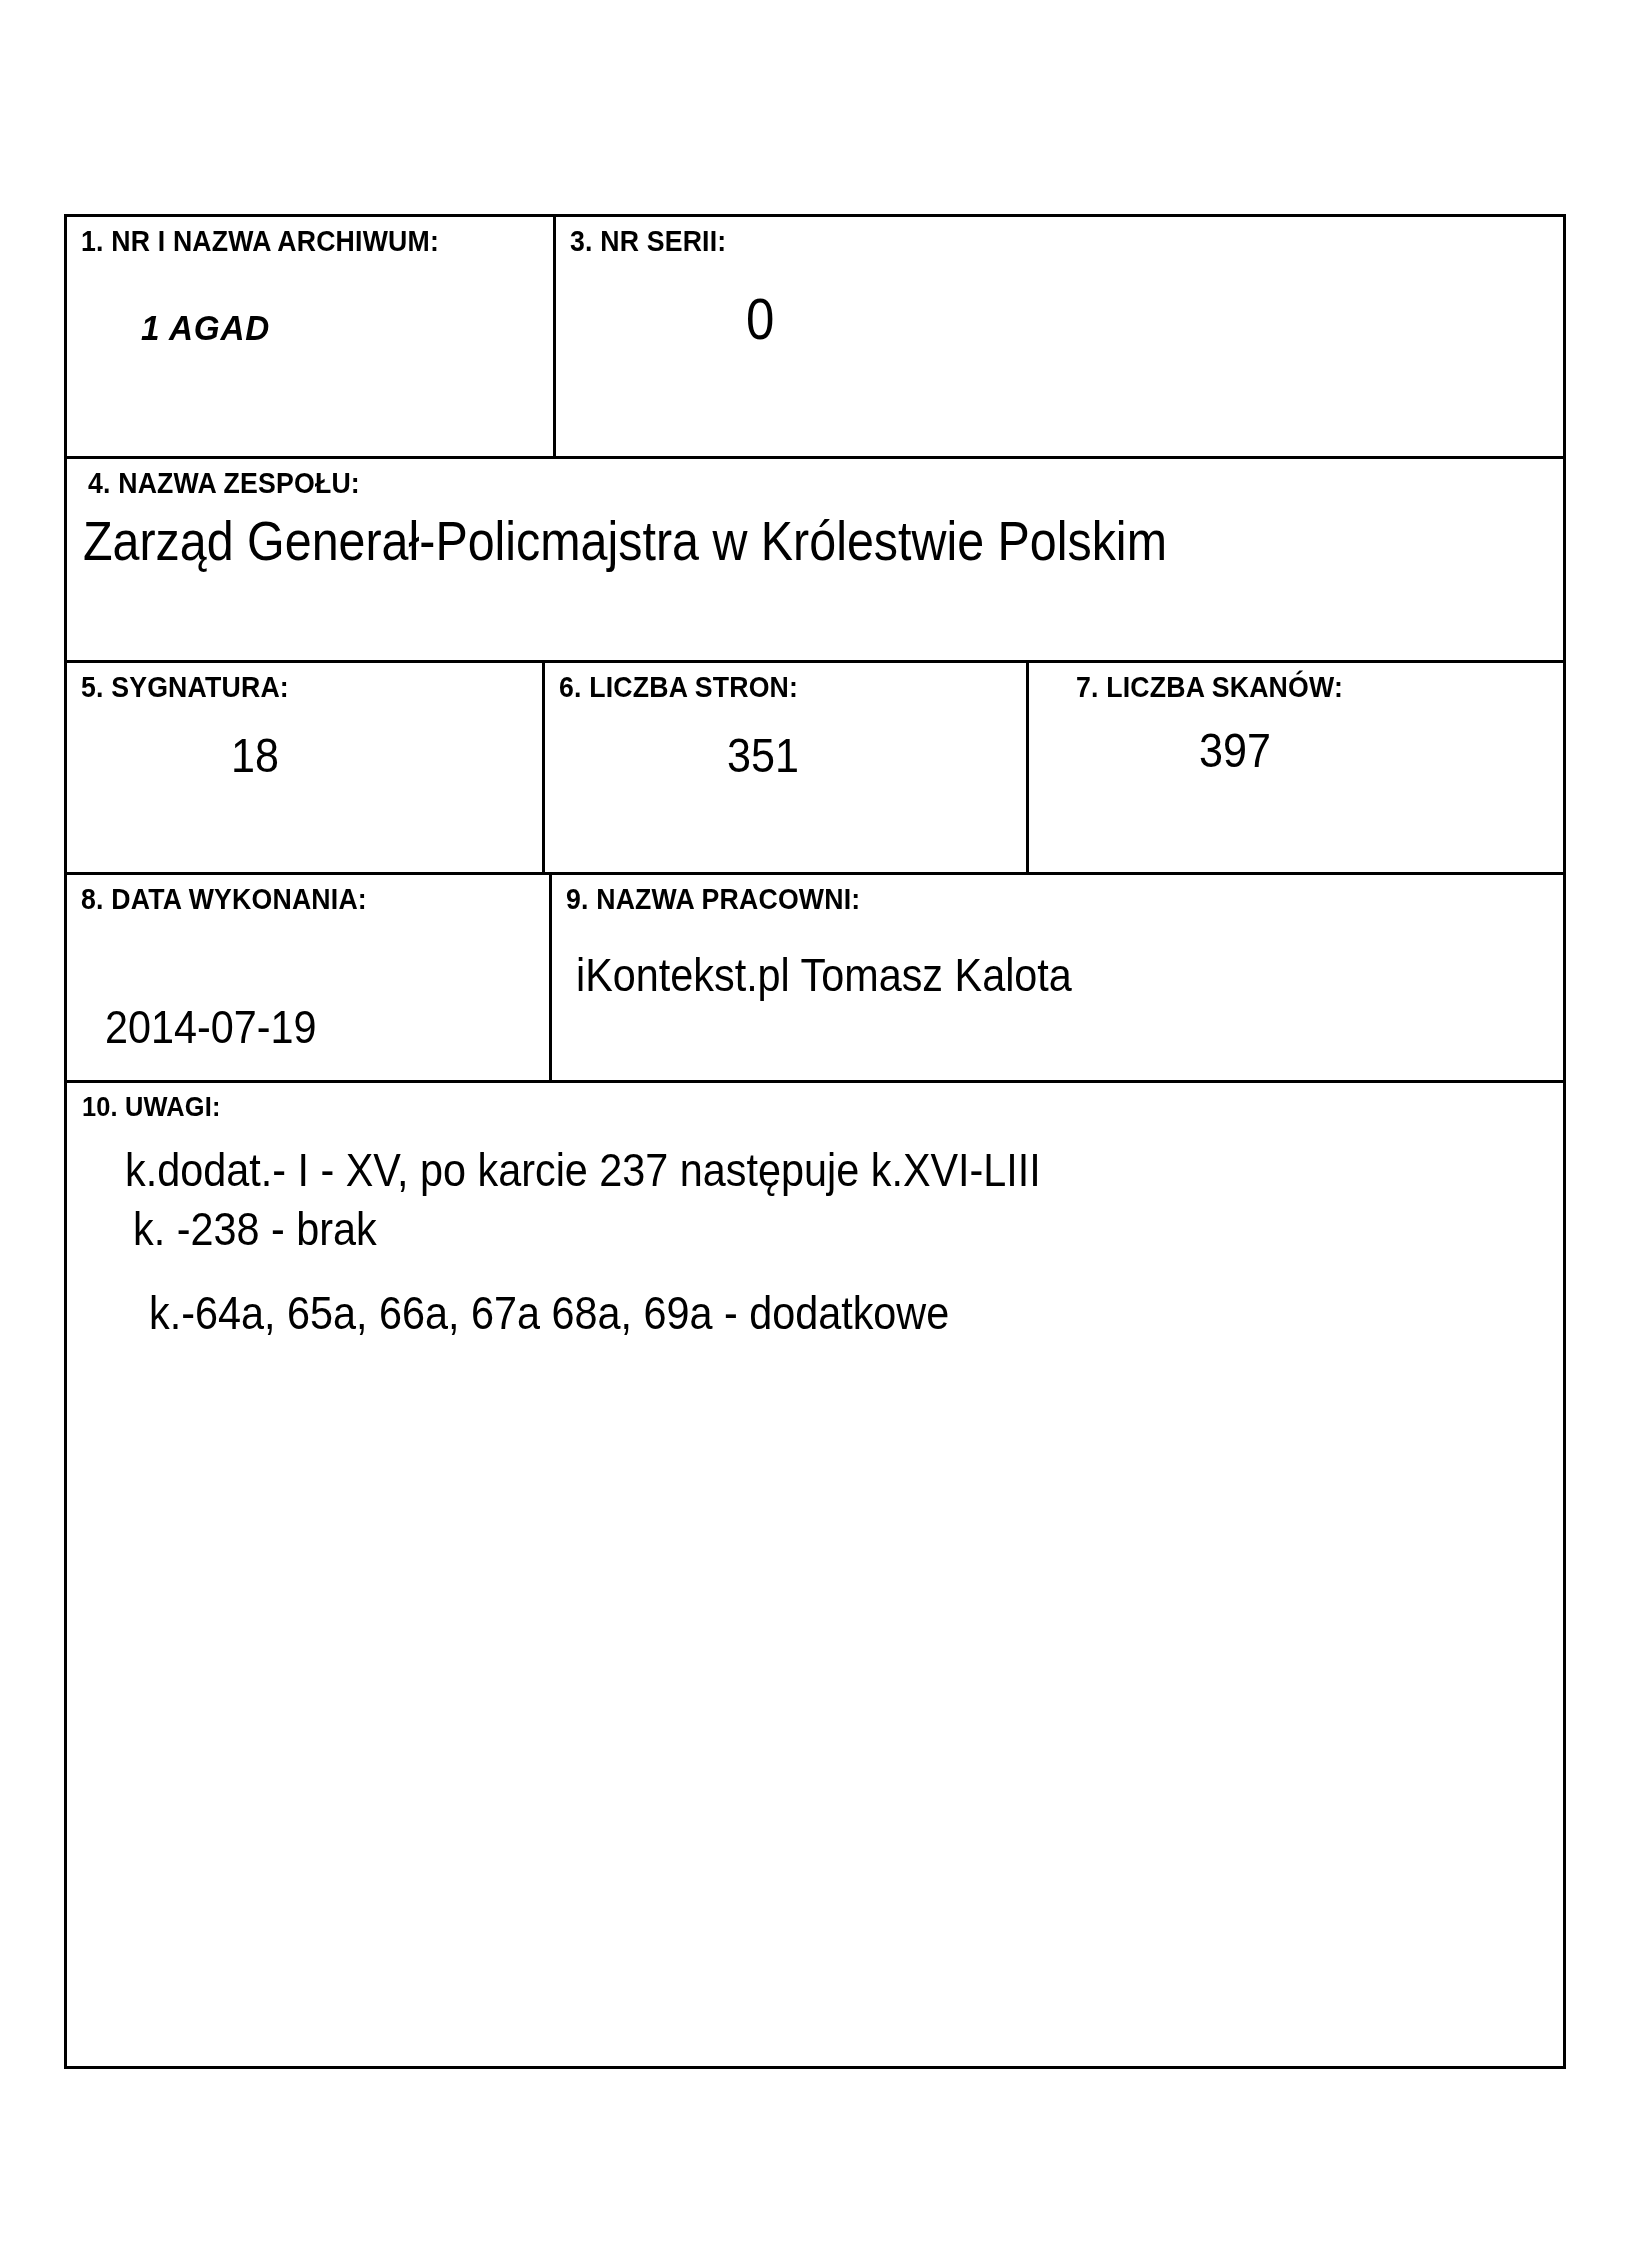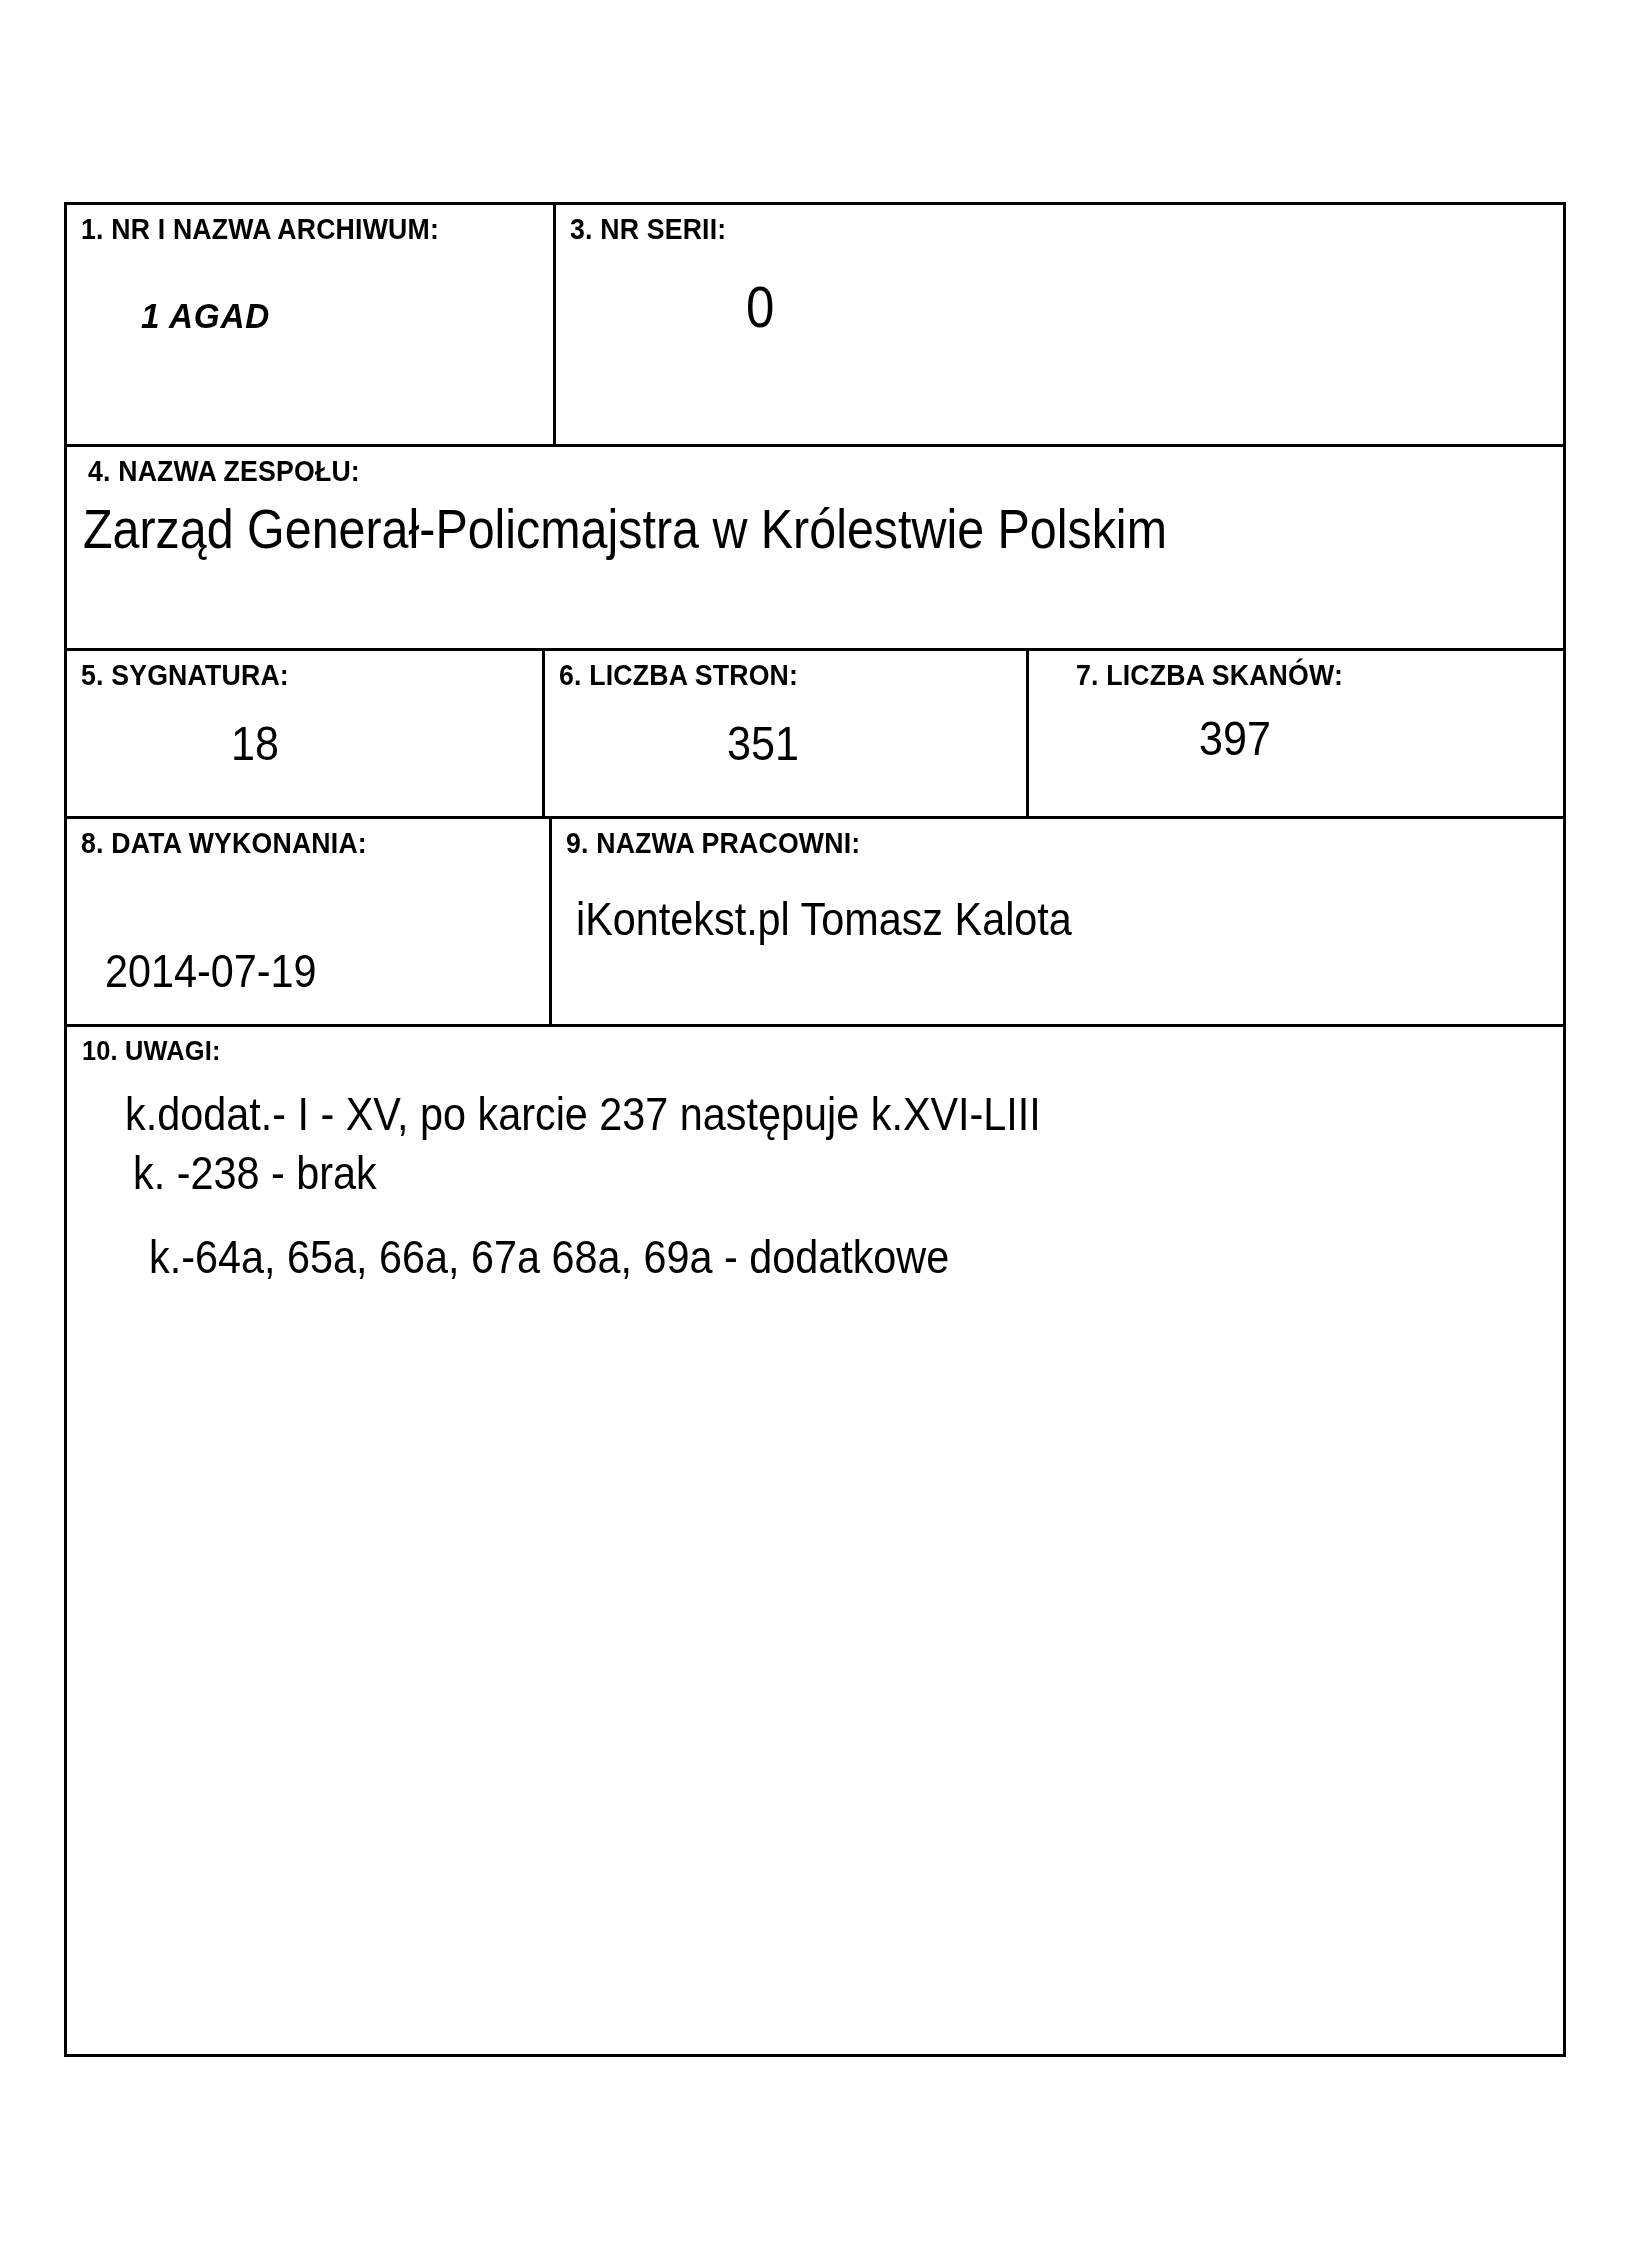--- a/index.html
+++ b/index.html
@@ -13,40 +13,40 @@
     position: relative;
     font-family: "Liberation Sans", "DejaVu Sans", sans-serif;
     color: #000000;
     overflow: hidden;
   }
 
   
   .sheet {
     position: absolute;
     left: 64px;
-    top: 202px;
+    top: 214px;
     width: 1502px;
     height: 1855px;
     box-sizing: border-box;
     border: 3.1px solid #000000;
     display: flex;
     flex-direction: column;
   }
 
   .row {
     display: flex;
     box-sizing: border-box;
     border-bottom: 3.1px solid #000000;
     position: relative;
   }
   .row:last-child { border-bottom: none; }
 
   .row-archive   { height: 242px; }
   .row-fondname  { height: 204px; }
-  .row-counts    { height: 168px; }
+  .row-counts    { height: 212px; }
   .row-date      { height: 208px; }
   .row-notes     { flex: 1 1 auto; }
 
   .cell {
     box-sizing: border-box;
     border-right: 3.1px solid #000000;
     position: relative;
     padding: 0;
     overflow: hidden;
   }

